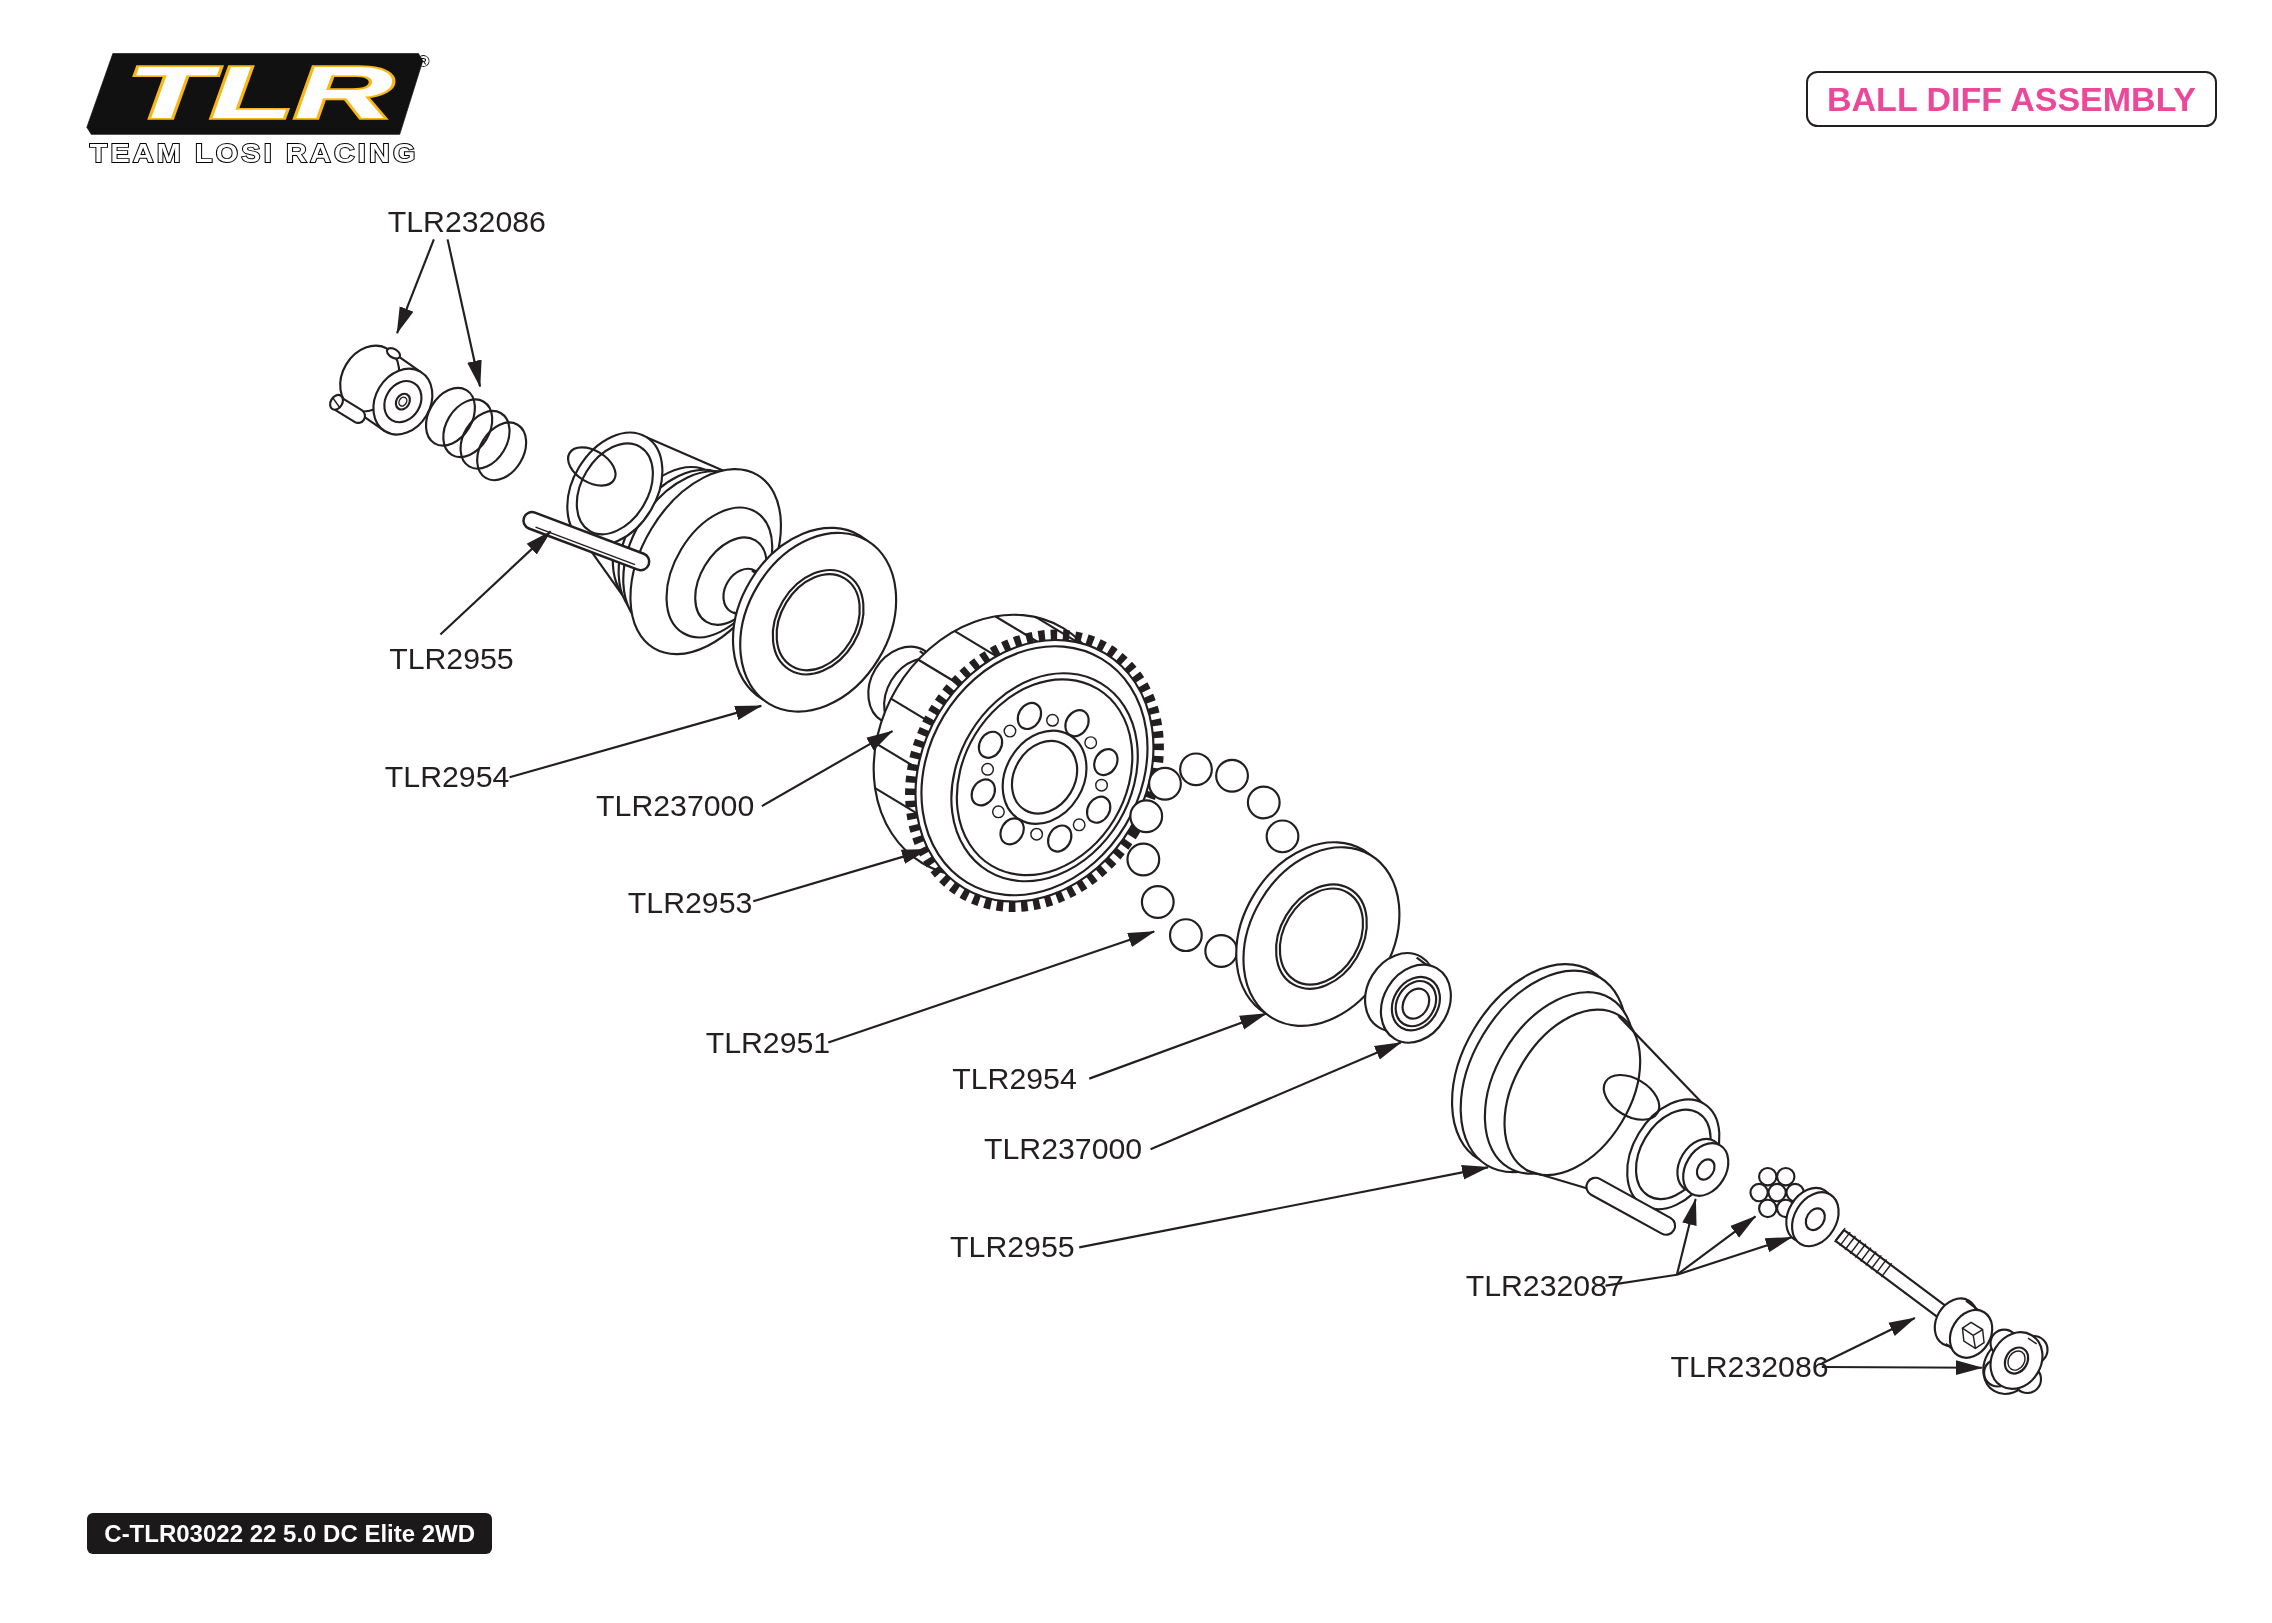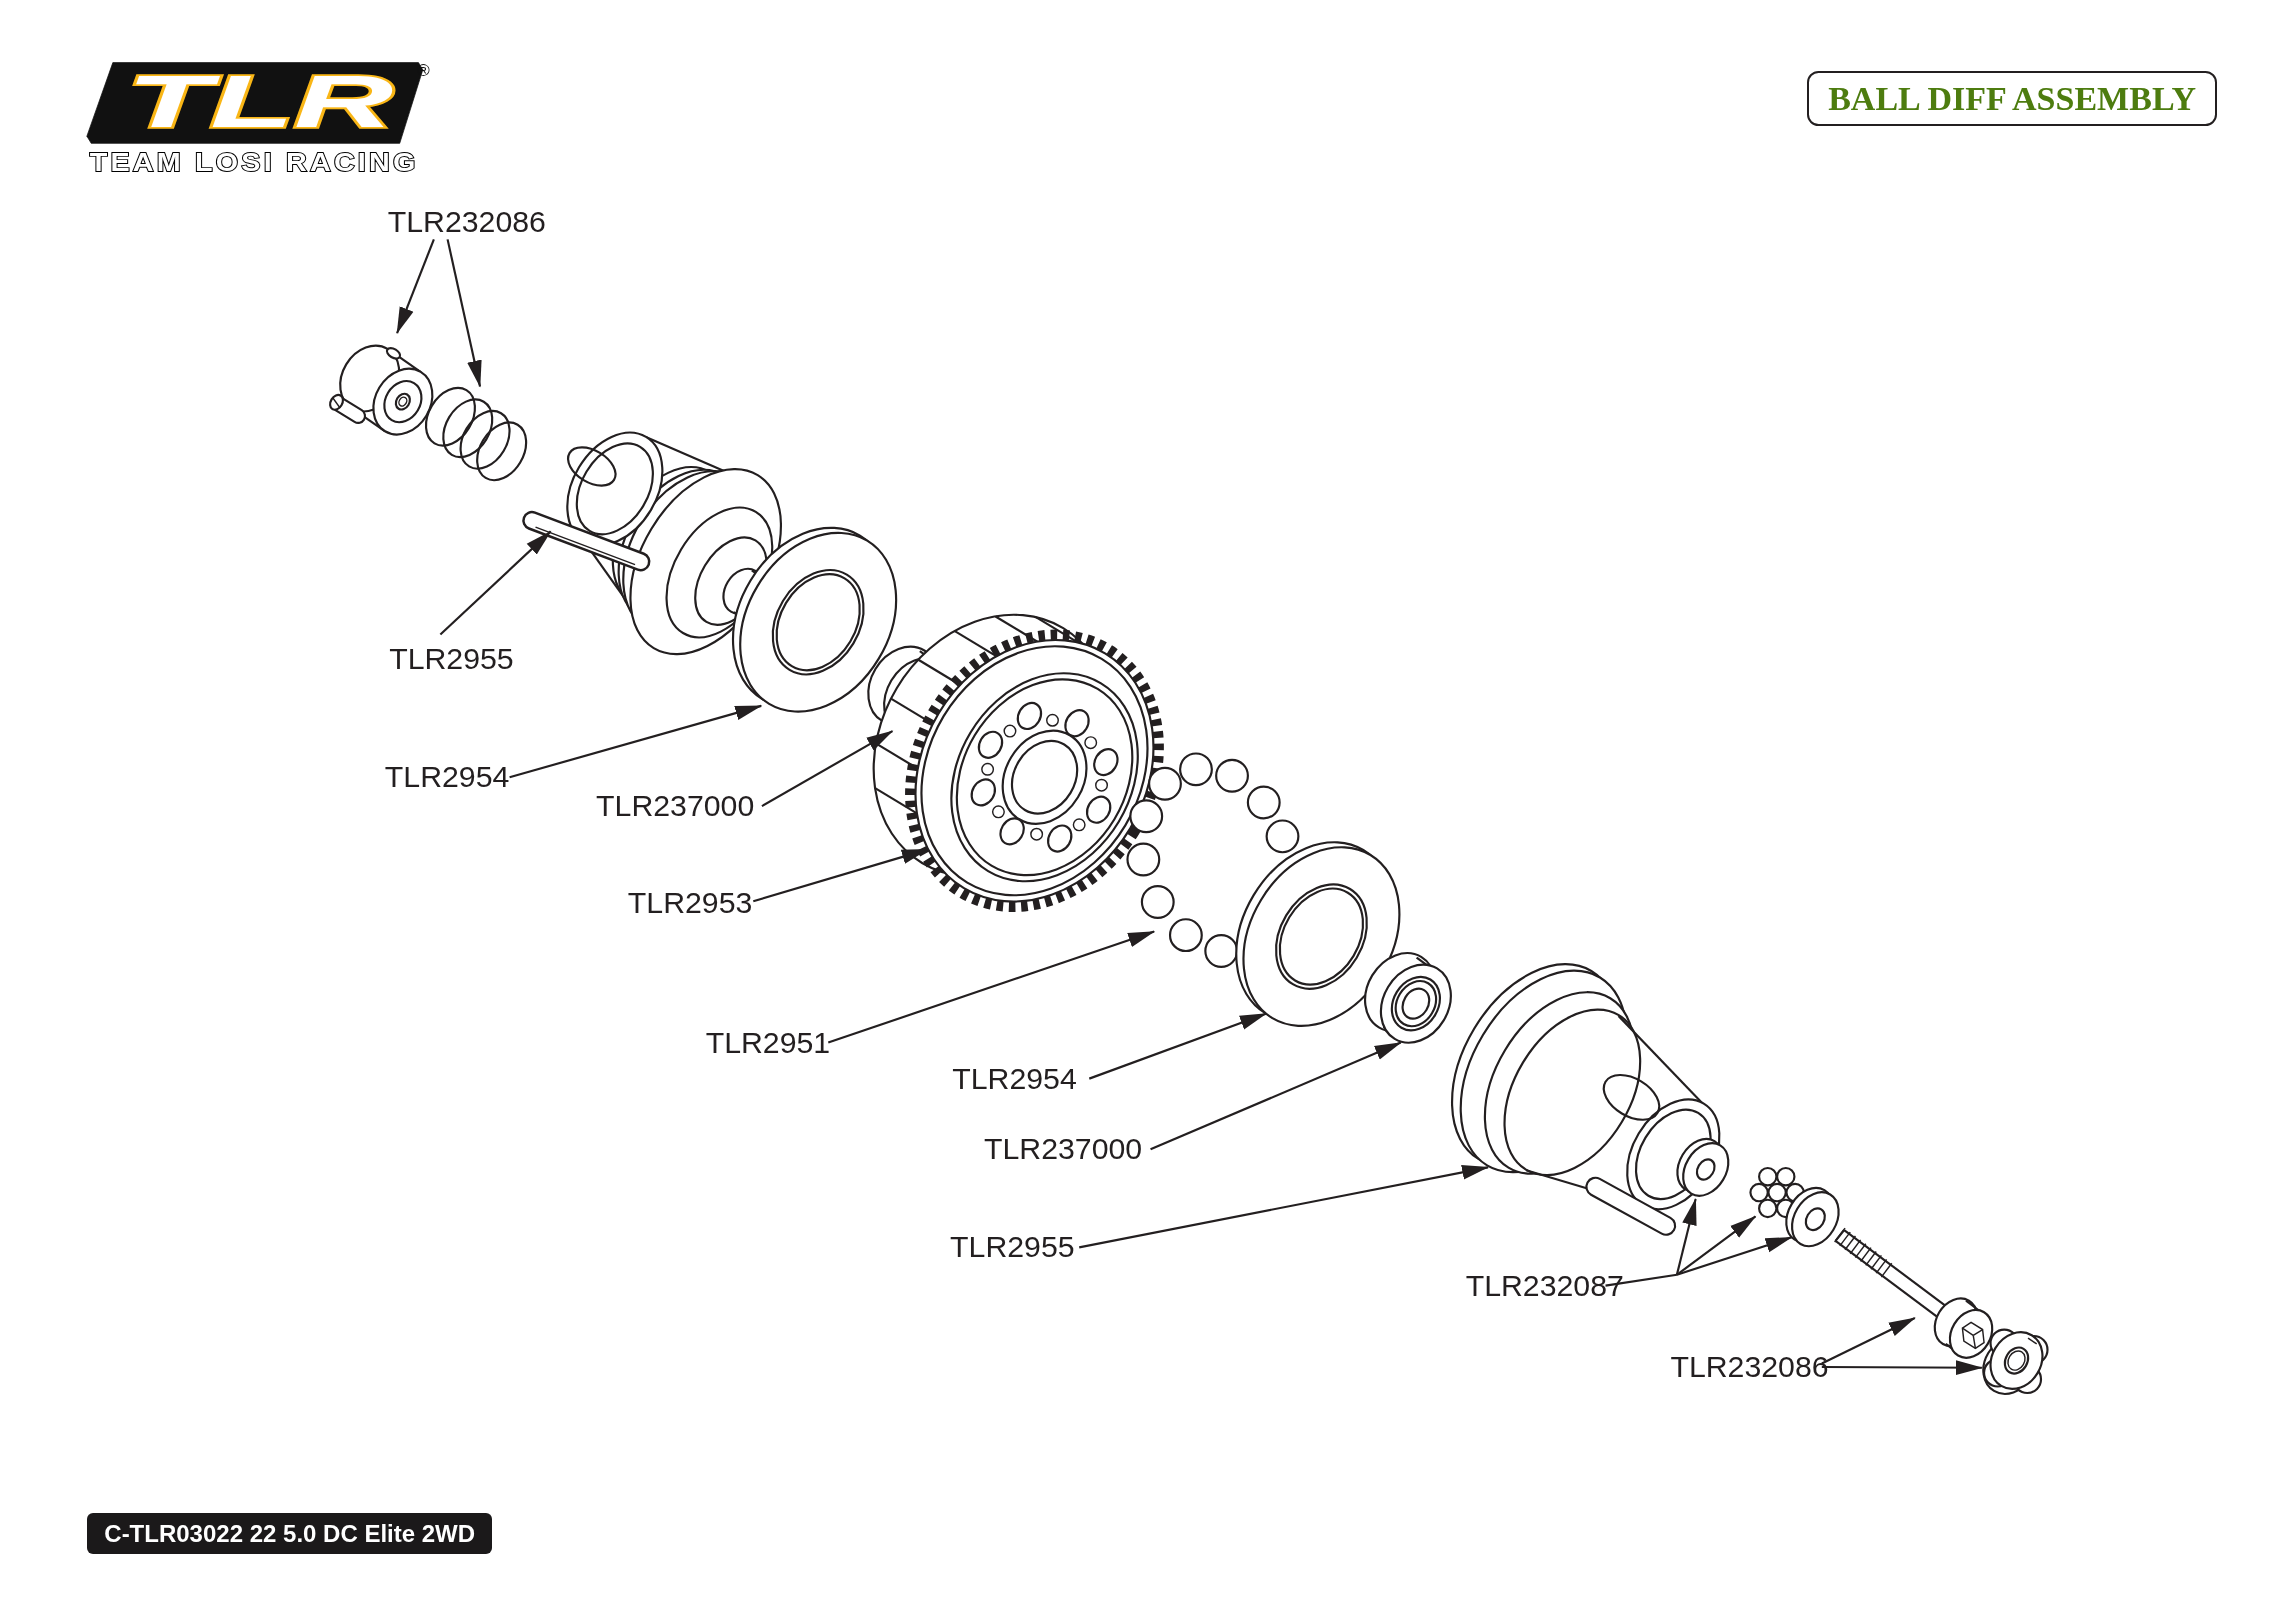--- a/index.html
+++ b/index.html
@@ -20,31 +20,31 @@
   .grubcore{stroke:#fff;stroke-width:16;stroke-linecap:round;}
   .arrow{fill:none;stroke:#231F20;stroke-width:3;marker-end:url(#ah);}
   .plain{fill:none;stroke:#231F20;stroke-width:3;}
   .callout{font-family:"Liberation Sans",sans-serif;font-size:42px;fill:#231F20;}
 
   
   .title-box{
     position:absolute;top:71px;right:56px;
     border:2.9px solid #231F20;border-radius:11.5px;
     padding:6.5px 19px;background:#fff;
-    font-size:34px;font-weight:bold;color:#4d7c0f;white-space:nowrap;font-family:Liberation Serif, serif;
+    font-size:34px;font-weight:bold;color:#ec4899;white-space:nowrap;
   }
 
   
   .footer-box{
     position:absolute;left:87px;top:1513px;
     background:#1b191a;color:#fff;border-radius:6px;
     padding:6.5px 17.3px;font-size:24px;font-weight:bold;white-space:nowrap;
   }
 
-  .logo-wrap{position:absolute;left:84px;top:61px;width:346px;height:120px;}
+  .logo-wrap{position:absolute;left:84px;top:52px;width:346px;height:120px;}
 </style>
 </head>
 <body>
 
 <div class="logo-wrap">
   <svg width="346" height="120" viewBox="0 0 480 166">
     <polygon points="40,2 464,2 470,12 438,114 10,114 4,104" fill="#111111" stroke="#111111"></polygon>
     <text x="244" y="92" text-anchor="middle" font-family="Liberation Sans, sans-serif" font-size="102" font-weight="bold" font-style="italic" fill="#ffffff" stroke="#F9B616" stroke-width="5" paint-order="stroke" textLength="370" lengthAdjust="spacingAndGlyphs">TLR</text>
     <text x="462" y="20" font-size="24" fill="#111111" font-family="Liberation Sans, sans-serif">®</text>
     <text x="8" y="152" font-family="Liberation Sans, sans-serif" font-size="36" font-weight="bold" fill="#ffffff" stroke="#000000" stroke-width="2.6" paint-order="stroke" letter-spacing="4" textLength="456" lengthAdjust="spacingAndGlyphs">TEAM LOSI RACING</text>

